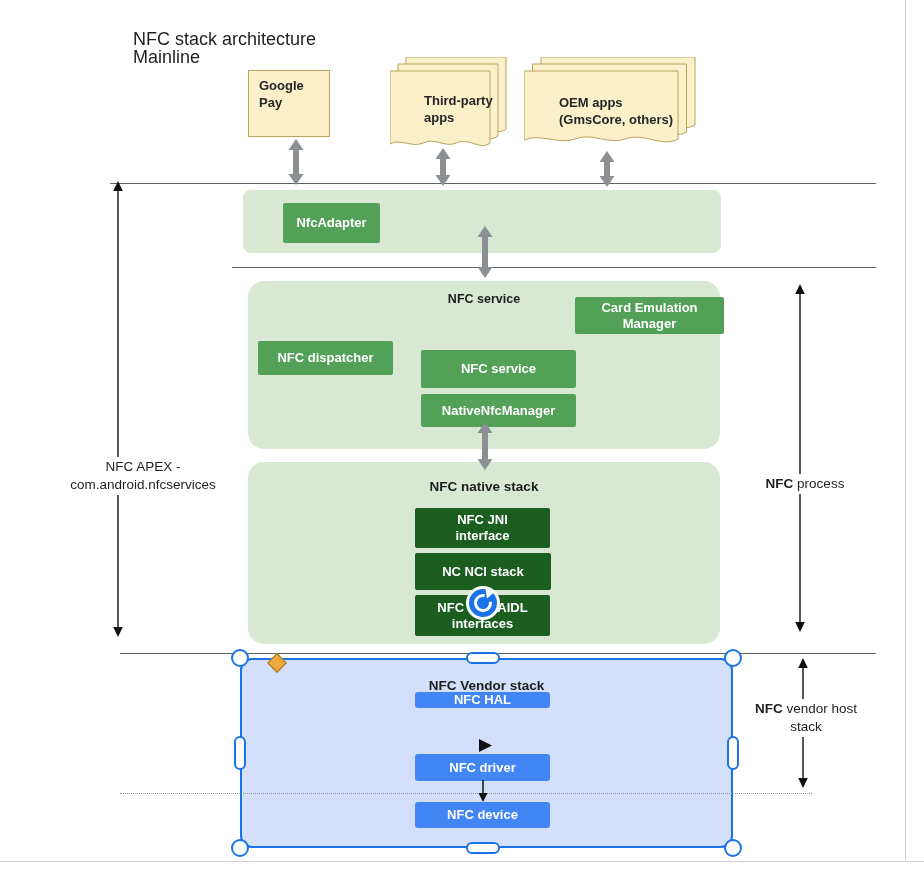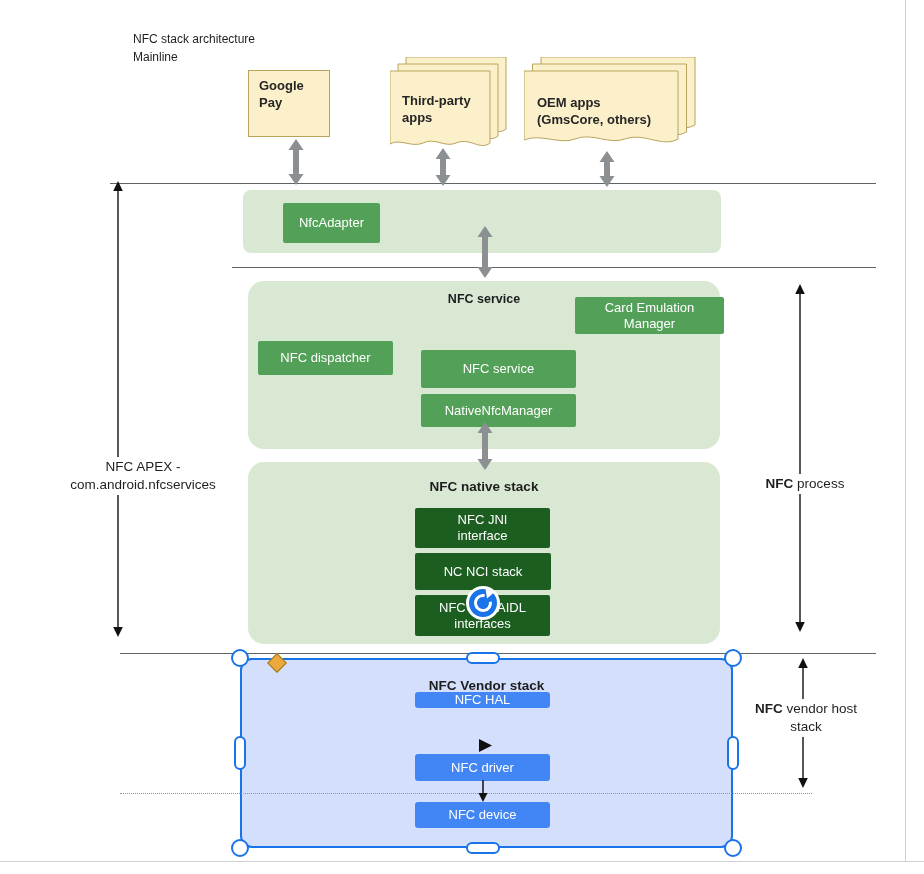--- a/index.html
+++ b/index.html
@@ -2,31 +2,31 @@
 <html><head>
 <meta charset="utf-8">
 <style>
   html,body{margin:0;padding:0;background:#fff;}
   .canvas{position:relative;width:924px;height:874px;background:#ffffff;
     font-family:"Liberation Sans",sans-serif;color:#202124;overflow:hidden;}
   .abs{position:absolute;}
   .hline{position:absolute;height:0;border-top:1px solid #5f6368;z-index:1;}
   .dotline{position:absolute;height:0;border-top:1.5px dotted #8f949a;z-index:3;}
   .edge{position:absolute;background:#d0d1d3;z-index:0;}
-  .diagram-title{position:absolute;left:133px;top:30px;font-size:12px;line-height:18px;color:#1f1f1f;}
-  .doc-label{position:absolute;font-weight:bold;font-size:13px;line-height:17px;color:#262626;z-index:2;}
+  .diagram-title{position:absolute;left:133px;top:30px;font-size:18px;line-height:18px;color:#1f1f1f;}
+  .doc-label{position:absolute;font-weight:bold;font-size:13px;line-height:17px;color:#262626;z-index:2;margin-left:22px;}
   .gp-card{position:absolute;left:248px;top:70px;width:82px;height:67px;background:#fbf0ca;
     border:1px solid #b9a45c;box-sizing:border-box;z-index:1;}
   .gp-card .inner{padding:6px 8px 0 10px;font-weight:bold;font-size:13px;line-height:17px;color:#262626;}
   .panel{position:absolute;background:#d9e8d3;border-radius:16px;z-index:1;}
   .panel-title{position:absolute;left:0;right:0;text-align:center;font-weight:bold;
     font-size:13.5px;color:#1d1d1f;}
   .panel-title.small{font-size:12.5px;}
   .chip{position:absolute;display:flex;align-items:center;justify-content:center;text-align:center;
-    color:#ffffff;font-weight:normal;font-size:13px;line-height:16px;border-radius:2px;box-sizing:border-box;}
+    color:#ffffff;font-weight:bold;font-size:13px;line-height:16px;border-radius:2px;box-sizing:border-box;}
   .chip-green{background:#53a158;}
   .chip-dark{background:#1b5e20;}
   .chip-blue{background:#4285f4;border-radius:3px;}
   .vendor-panel{position:absolute;left:240px;top:658px;width:493px;height:190px;background:#d3dffb;
     border:2px solid #1a73e8;border-radius:12px;box-sizing:border-box;z-index:2;}
   .side-label{position:absolute;font-size:13.5px;line-height:18px;text-align:center;background:#ffffff;
     z-index:2;padding:1px 2px;color:#1f1f1f;}
   .b{font-weight:bold;}
   .handle{position:absolute;background:#fff;border:2.5px solid #1a73e8;box-sizing:border-box;z-index:6;}
   .h-circle{width:18px;height:18px;border-radius:50%;}

